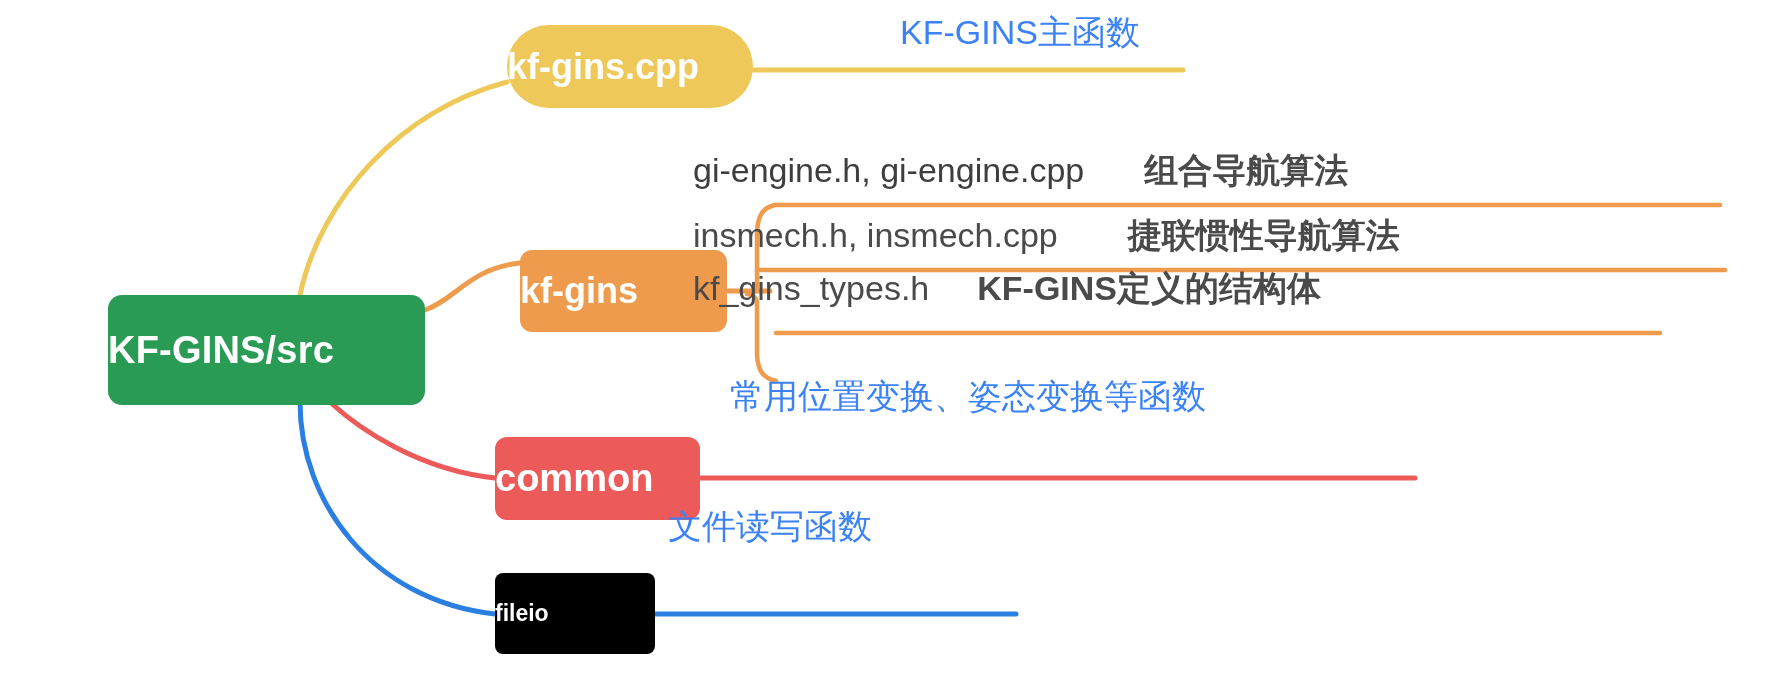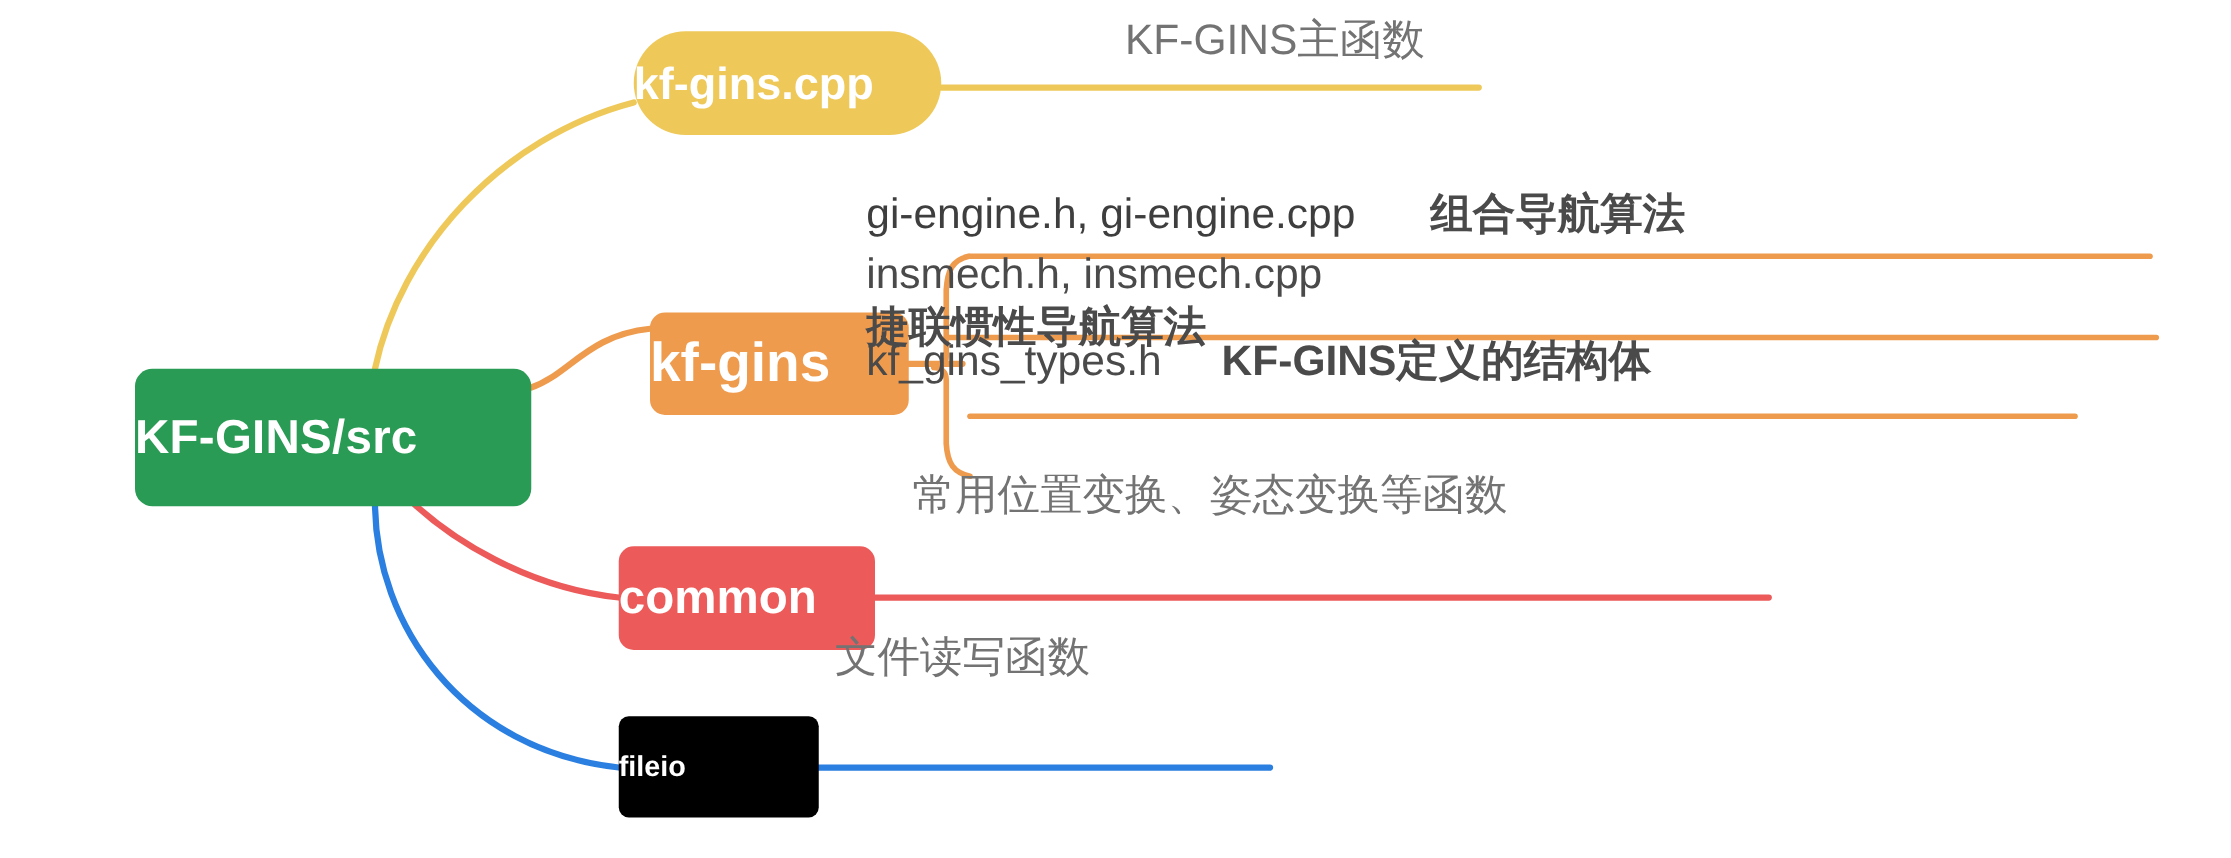--- a/index.html
+++ b/index.html
@@ -27,37 +27,37 @@
     font-size:38px;letter-spacing:.2px;
   }
   .node-kfginscpp{
     left:507px;top:25px;width:246px;height:83px;
     background:#eec95a;border-radius:42px;
     font-size:36px;
   }
   .node-kfgins{
     left:520px;top:250px;width:207px;height:82px;
     background:#ef9b4d;border-radius:12px;
-    font-size:44px;
+    font-size:36px;
   }
   .node-common{
     left:495px;top:437px;width:205px;height:83px;
     background:#ec5a5a;border-radius:12px;
     font-size:38px;
   }
   .node-fileio{
     left:495px;top:573px;width:160px;height:81px;
     background:#000000;border-radius:8px;
     font-size:23px;
   }
 
   
   .leaf{
     position:absolute;
-    color:#737373;
+    color:#3b82f6;
     white-space:nowrap;
     box-sizing:border-box;
     font-size:34px;
     line-height:1.1;
   }
   .leaf-kfginscpp{left:900px;top:14px;font-size:34px;}
   .leaf-common{left:730px;top:378px;font-size:34px;}
   .leaf-fileio{left:668px;top:508px;font-size:34px;}
 
   .subrow{
@@ -68,21 +68,21 @@
     font-size:34px;
     display:flex;
     align-items:baseline;
   }
   .subrow .fname{display:inline-block;}
   .subrow .fname.bold{font-weight:normal;color:#3e3e3e;}
   .subrow .gap{display:inline-block;}
   .subrow .desc{display:inline-block;font-weight:bold;}
 
   .row1{top:148px;}
-  .row2{top:200px;flex-direction:column;}
+  .row2{top:213px;}
   .row3{top:266px;justify-content:flex-end;}
   .row1 .gap{width:60px;}
   .row2 .gap{width:70px;}
   .row3 .gap{width:48px;}
 </style>
 </head>
 <body>
 
 <div id="stage">
 

